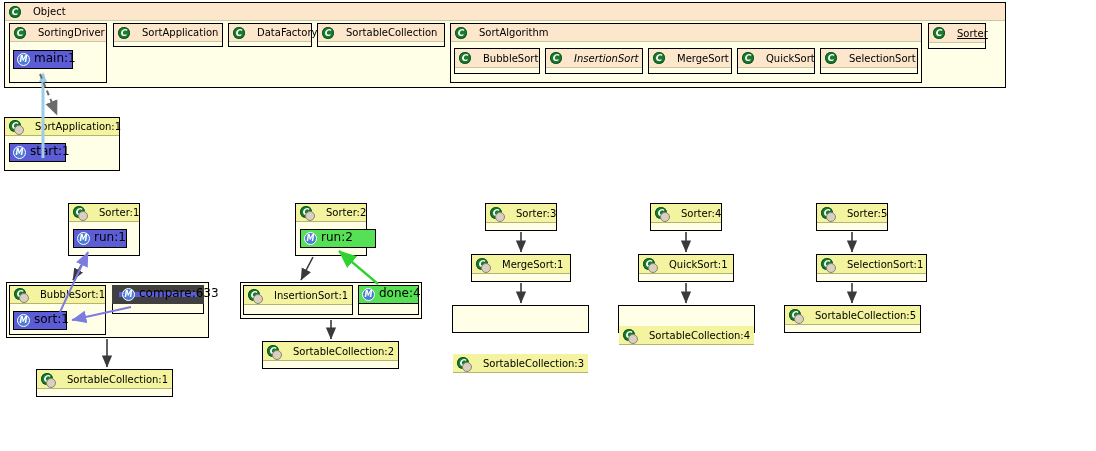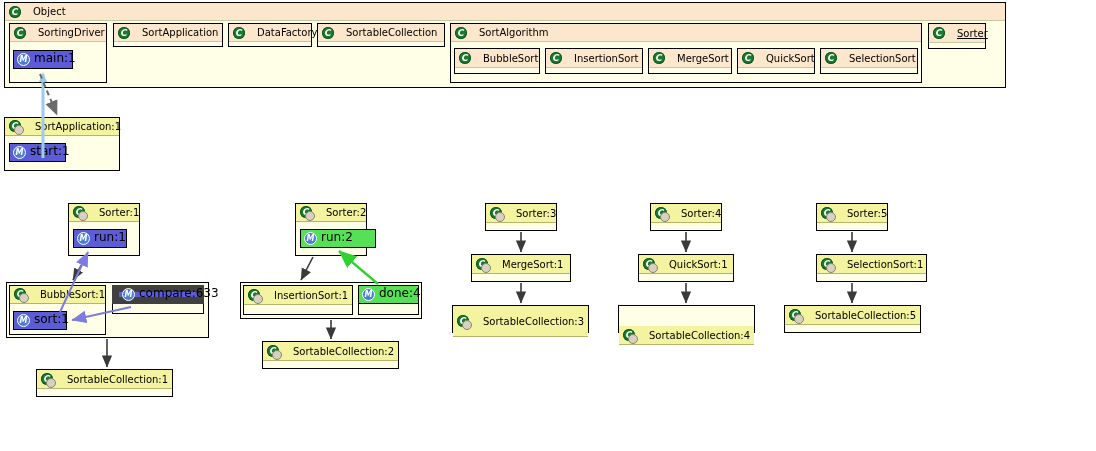--- a/index.html
+++ b/index.html
@@ -153,21 +153,21 @@
 
   <div class="box cls" style="left:454px;top:48px;width:86px;height:26px;">
     <div class="hdr" style="height:19px;">
       <span class="ico ico-class">
           <i class="cdisc"></i>
         </span>
       <span>BubbleSort</span>
     </div>
   </div>
   <div class="box cls" style="left:545px;top:48px;width:98px;height:26px;">
-    <div class="hdr" style="height:19px;">
+    <div class="hdr" style="height:19px;font-style:italic;">
       <span class="ico ico-class">
           <i class="cdisc"></i>
         </span>
       <span>InsertionSort</span>
     </div>
   </div>
   <div class="box cls" style="left:648px;top:48px;width:84px;height:26px;">
     <div class="hdr" style="height:19px;">
       <span class="ico ico-class">
           <i class="cdisc"></i>
@@ -327,21 +327,21 @@
   <div class="box inst" style="left:471px;top:254px;width:100px;height:28px;">
     <div class="hdr" style="height:19px;">
       <span class="ico ico-inst">
           <i class="cdisc"></i>
           <i class="odisc"></i>
         </span>
       <span>MergeSort:1</span>
     </div>
   </div>
   <div class="box inst" style="left:452px;top:305px;width:137px;height:28px;">
-    <div class="hdr" style="height:31px;">
+    <div class="hdr" style="height:19px;margin-top:48px;">
       <span class="ico ico-inst">
           <i class="cdisc"></i>
           <i class="odisc"></i>
         </span>
       <span>SortableCollection:3</span>
     </div>
   </div>
 
   <div class="box inst" style="left:650px;top:203px;width:72px;height:28px;">
     <div class="hdr" style="height:19px;">

